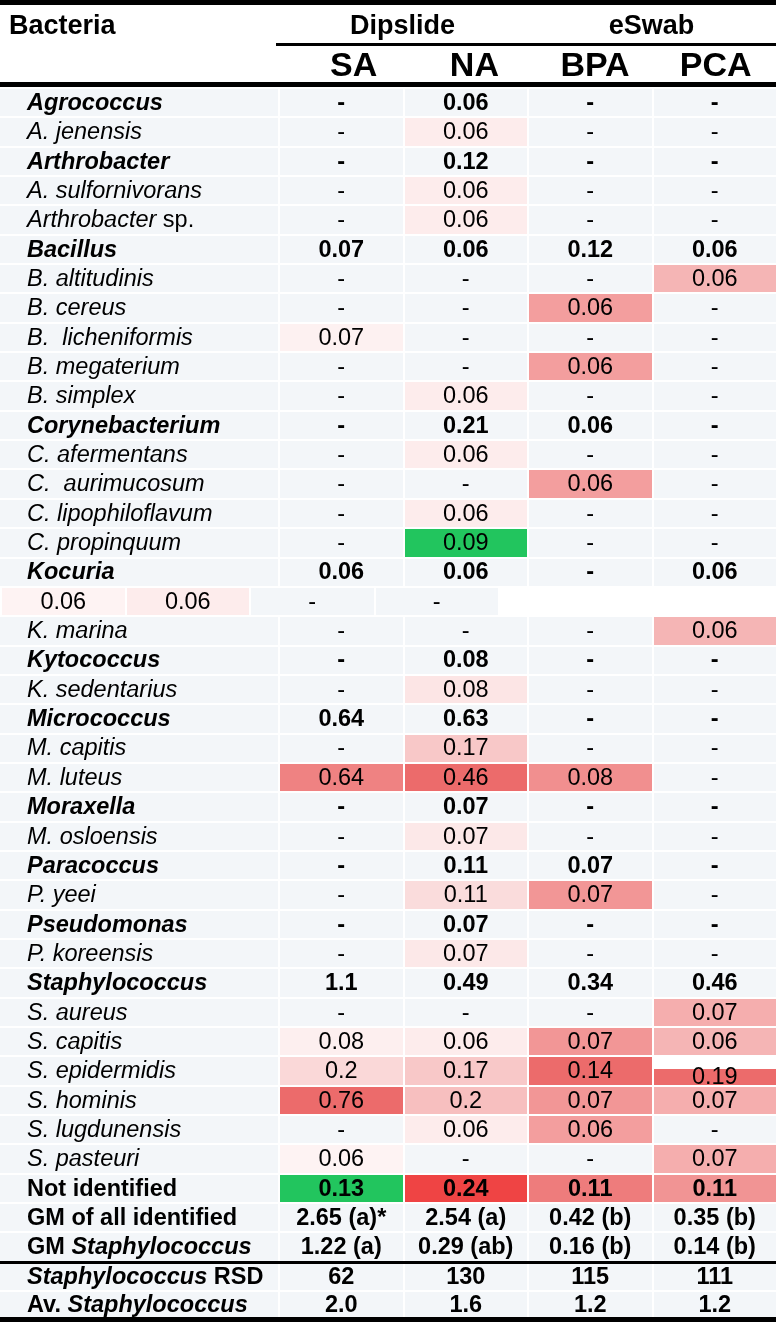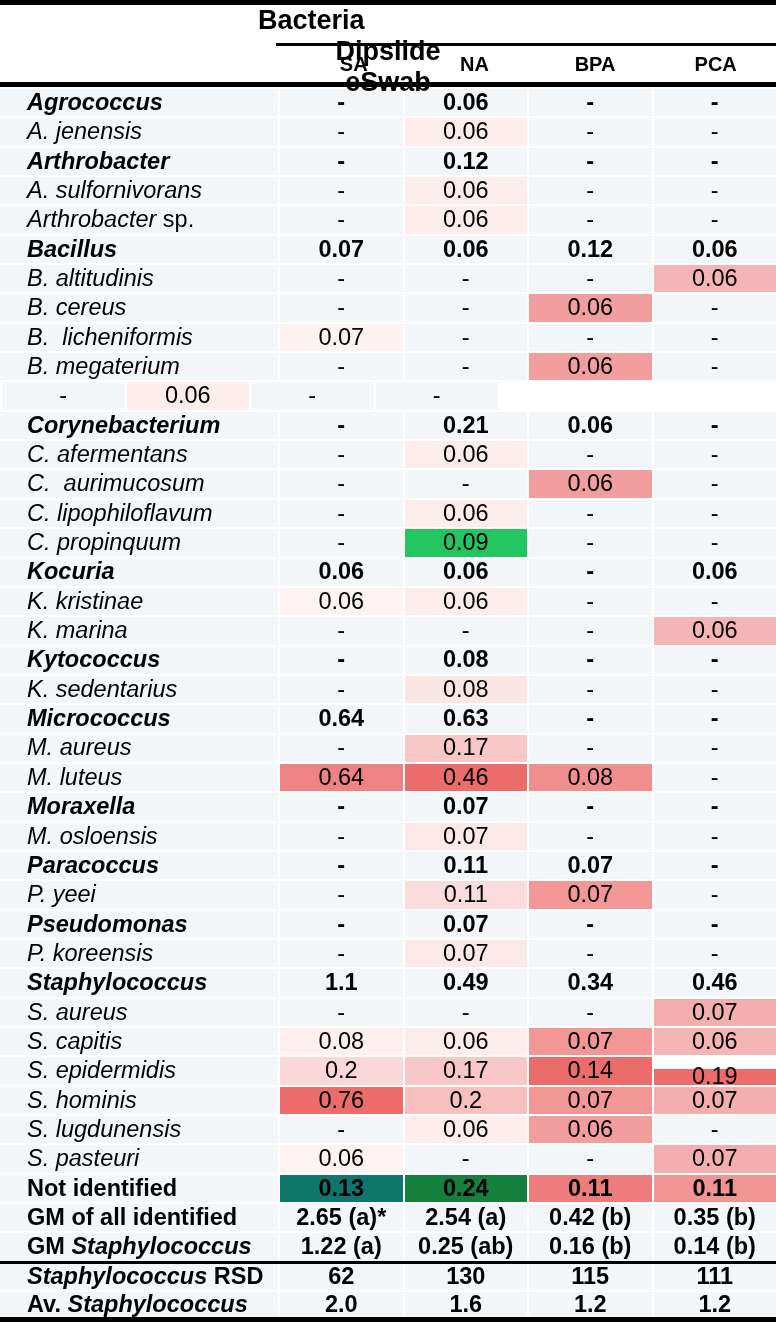--- a/index.html
+++ b/index.html
@@ -8,25 +8,25 @@
     width:776px;height:1322px;
     box-sizing:border-box;
     background:#fff;
     color:#000;
     font-family:"Liberation Sans",sans-serif;
     border-top:5px solid #000;
     border-bottom:5px solid #000;
     overflow:hidden;
   }
   
-  .hrow1{position:relative;display:flex;height:41px;align-items:center;font-weight:bold;font-size:27px;flex-direction:column;}
+  .hrow1{position:relative;display:flex;height:41px;align-items:center;font-weight:bold;font-size:27px;}
   .hrow1 .bact{width:278px;padding-left:9px;box-sizing:border-box;}
   .hrow1 .grp{width:249px;text-align:center;}
   .grp-line{position:absolute;left:276px;right:0;bottom:0;height:3px;background:#000;}
-  .hrow2{display:flex;height:36px;align-items:center;font-weight:bold;font-size:20px;border-bottom:5px solid #000;padding-left:24px;}
+  .hrow2{display:flex;height:36px;align-items:center;font-weight:bold;font-size:34px;border-bottom:5px solid #000;padding-left:24px;}
   .hrow2 .spacer{width:278px;}
   .hrow2 .sub{width:124.5px;text-align:center;}
   
   .row{display:flex;height:29.35px;font-size:23.5px;line-height:1;}
   .row.small{height:26.5px;}
   .row.bold{font-weight:bold;}
   .row.divider{border-top:3px solid #000;}
   .row.divider .cell, .row.divider .label{border-top:none;}
   .label{
     width:278px;box-sizing:border-box;padding-left:27px;
@@ -127,20 +127,21 @@
         <div class="cell">-</div>
       </div>
       <div class="row">
         <div class="label"><span class="it">B. megaterium</span></div>
         <div class="cell">-</div>
         <div class="cell">-</div>
         <div class="cell" style="background: rgb(243, 158, 158);">0.06</div>
         <div class="cell">-</div>
       </div>
       <div class="row">
+        <div class="label"><span class="it">B. simplex</span></div>
         <div class="cell">-</div>
         <div class="cell" style="background: rgb(253, 236, 236);">0.06</div>
         <div class="cell">-</div>
         <div class="cell">-</div>
       </div>
       <div class="row bold">
         <div class="label"><span class="it">Corynebacterium</span></div>
         <div class="cell">-</div>
         <div class="cell">0.21</div>
         <div class="cell">0.06</div>
@@ -175,21 +176,20 @@
         <div class="cell">-</div>
       </div>
       <div class="row bold">
         <div class="label"><span class="it">Kocuria</span></div>
         <div class="cell">0.06</div>
         <div class="cell">0.06</div>
         <div class="cell">-</div>
         <div class="cell">0.06</div>
       </div>
       <div class="row">
-        <div class="label"><span class="it">K. kristinae</span></div>
         <div class="cell" style="background: rgb(254, 243, 243);">0.06</div>
         <div class="cell" style="background: rgb(253, 236, 236);">0.06</div>
         <div class="cell">-</div>
         <div class="cell">-</div>
       </div>
       <div class="row">
         <div class="label"><span class="it">K. marina</span></div>
         <div class="cell">-</div>
         <div class="cell">-</div>
         <div class="cell">-</div>
@@ -210,21 +210,21 @@
         <div class="cell">-</div>
       </div>
       <div class="row bold">
         <div class="label"><span class="it">Micrococcus</span></div>
         <div class="cell">0.64</div>
         <div class="cell">0.63</div>
         <div class="cell">-</div>
         <div class="cell">-</div>
       </div>
       <div class="row">
-        <div class="label"><span class="it">M. aureus</span></div>
+        <div class="label"><span class="it">M. capitis</span></div>
         <div class="cell">-</div>
         <div class="cell" style="background: rgb(248, 200, 200);">0.17</div>
         <div class="cell">-</div>
         <div class="cell">-</div>
       </div>
       <div class="row">
         <div class="label"><span class="it">M. luteus</span></div>
         <div class="cell" style="background: rgb(239, 130, 130);">0.64</div>
         <div class="cell" style="background: rgb(236, 107, 107);">0.46</div>
         <div class="cell" style="background: rgb(241, 143, 143);">0.08</div>
@@ -316,36 +316,36 @@
       </div>
       <div class="row">
         <div class="label"><span class="it">S. pasteuri</span></div>
         <div class="cell" style="background: rgb(254, 243, 243);">0.06</div>
         <div class="cell">-</div>
         <div class="cell">-</div>
         <div class="cell" style="background: rgb(245, 174, 174);">0.07</div>
       </div>
       <div class="row bold">
         <div class="label"><span>Not identified</span></div>
-        <div class="cell" style="background: #0f766e;">0.13</div>
-        <div class="cell" style="background: #15803d;">0.24</div>
+        <div class="cell" style="background: #22c55e;">0.13</div>
+        <div class="cell" style="background: #ef4444;">0.24</div>
         <div class="cell" style="background: rgb(238, 124, 124);">0.11</div>
         <div class="cell" style="background: rgb(241, 148, 148);">0.11</div>
       </div>
       <div class="row bold">
         <div class="label"><span>GM of all identified</span></div>
         <div class="cell">2.65 (a)*</div>
         <div class="cell">2.54 (a)</div>
         <div class="cell">0.42 (b)</div>
         <div class="cell">0.35 (b)</div>
       </div>
       <div class="row bold">
         <div class="label"><span>GM </span><span class="it">Staphylococcus</span></div>
         <div class="cell">1.22 (a)</div>
-        <div class="cell">0.25 (ab)</div>
+        <div class="cell">0.29 (ab)</div>
         <div class="cell">0.16 (b)</div>
         <div class="cell">0.14 (b)</div>
       </div>
       <div class="row bold divider small">
         <div class="label"><span class="it">Staphylococcus</span><span> RSD</span></div>
         <div class="cell">62</div>
         <div class="cell">130</div>
         <div class="cell">115</div>
         <div class="cell">111</div>
       </div>

